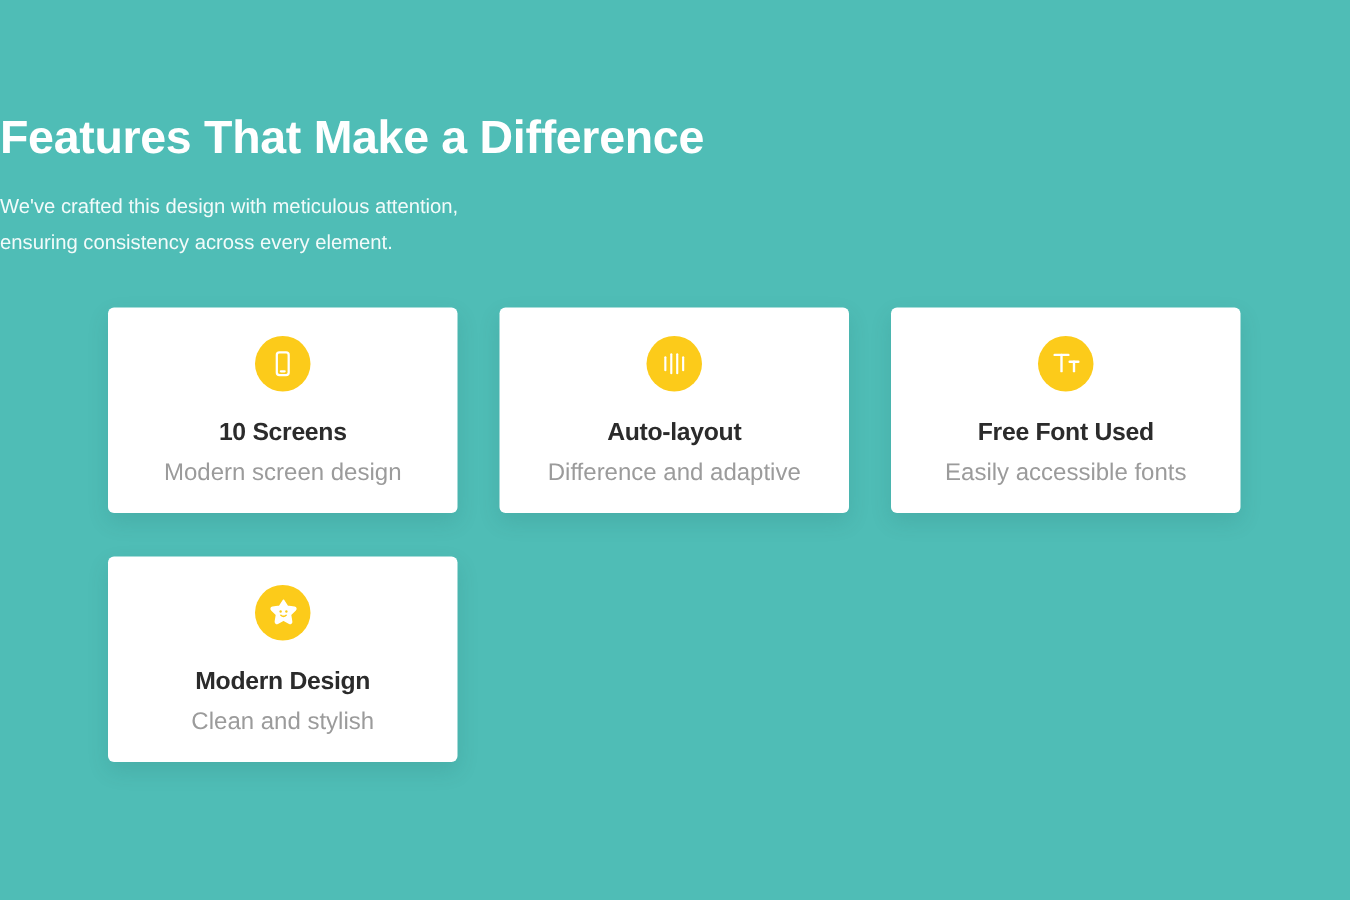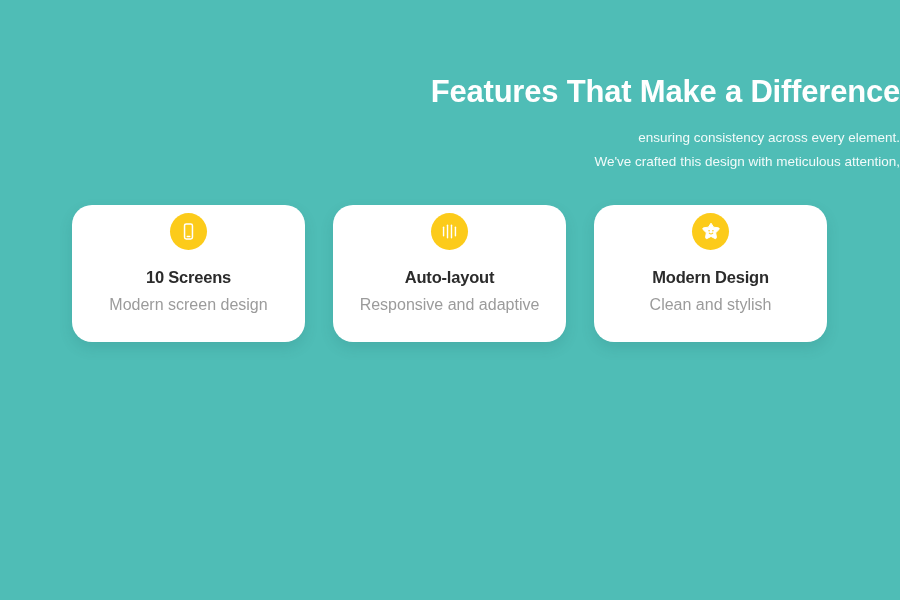--- a/index.html
+++ b/index.html
@@ -13,21 +13,21 @@
   }
   .page {
     width:900px; height:600px;
     position:relative;
     display:flex;
     flex-direction:column;
     align-items:center;
   }
 
   
-  .header { width:100%; text-align:right; padding-top:76px; }
+  .header { width:100%; text-align:left; padding-top:76px; }
   .headline {
     font-size:31px;
     font-weight:bold;
     color:#ffffff;
     letter-spacing:-0.2px;
     line-height:1.05;
   }
   .subhead {
     margin-top:17px;
     font-size:13.5px;
@@ -42,26 +42,26 @@
     margin-top:31px;
     width:756px;
     display:grid;
     grid-template-columns:repeat(3, 233px);
     grid-template-rows:repeat(2, 137px);
     column-gap:28px;
     row-gap:29px;
   }
   .card {
     background:#ffffff;
-    border-radius:20px;
+    border-radius:4px;
     box-shadow:0 6px 14px rgba(20,80,78,0.13);
     display:flex;
     flex-direction:column;
     align-items:center;
-    padding-top:8px;
+    padding-top:19px;
   }
   .icon-circle {
     width:37px; height:37px;
     border-radius:50%;
     background:#fccb1a;
     display:flex;
     align-items:center;
     justify-content:center;
     flex:0 0 auto;
   }
@@ -82,22 +82,22 @@
   }
 </style>
 </head>
 <body>
 
 <div class="page">
 
   <div class="header">
     <h1 class="headline">Features That Make a Difference</h1>
     <p class="subhead">
+      <span class="subhead-line">We've crafted this design with meticulous attention,</span>
       <span class="subhead-line">ensuring consistency across every element.</span>
-      <span class="subhead-line">We've crafted this design with meticulous attention,</span>
     </p>
   </div>
 
   <div class="grid">
 
     <div class="card">
       <div class="icon-circle">
         <svg width="19" height="19" viewBox="0 0 24 24" fill="none" stroke="#ffffff" stroke-width="1.9" stroke-linecap="round" stroke-linejoin="round">
           <rect x="7" y="2.5" width="10" height="19" rx="2.2"></rect>
           <line x1="10.4" y1="18.4" x2="13.6" y2="18.4"></line>
@@ -111,24 +111,36 @@
     <div class="card">
       <div class="icon-circle">
         <svg width="19" height="19" viewBox="0 0 24 24" fill="none" stroke="#ffffff" stroke-width="1.8" stroke-linecap="round">
           <line x1="4.5" y1="6.5" x2="4.5" y2="17.5"></line>
           <line x1="9.5" y1="4" x2="9.5" y2="20"></line>
           <line x1="14.5" y1="4" x2="14.5" y2="20"></line>
           <line x1="19.5" y1="6.5" x2="19.5" y2="17.5"></line>
         </svg>
       </div>
       <div class="card-title">Auto-layout</div>
-      <div class="card-desc">Responsive and adaptive</div>
+      <div class="card-desc">Difference and adaptive</div>
     </div>
 
 
+    <div class="card">
+      <div class="icon-circle">
+        <svg width="20" height="20" viewBox="0 0 24 24" fill="none" stroke="#ffffff" stroke-width="1.9" stroke-linecap="round">
+          <line x1="2.5" y1="5.5" x2="13.5" y2="5.5"></line>
+          <line x1="8" y1="5.5" x2="8" y2="18.5"></line>
+          <line x1="14.5" y1="11" x2="21.5" y2="11"></line>
+          <line x1="18" y1="11" x2="18" y2="18.5"></line>
+        </svg>
+      </div>
+      <div class="card-title">Free Font Used</div>
+      <div class="card-desc">Easily accessible fonts</div>
+    </div>
 
     <div class="card">
       <div class="icon-circle">
         <svg width="20" height="20" viewBox="0 0 24 24">
           <path d="M12 2.6 L15.1 7.4 L20.8 8.2 C21.9 8.4 22.3 9.5 21.5 10.3 L17.6 14.1
                    L18.5 19.6 C18.7 20.7 17.7 21.5 16.7 21 L12 18.5 L7.3 21
                    C6.3 21.5 5.3 20.7 5.5 19.6 L6.4 14.1 L2.5 10.3
                    C1.7 9.5 2.1 8.4 3.2 8.2 L8.9 7.4 Z" fill="#ffffff" stroke="#ffffff" stroke-width="1.2" stroke-linejoin="round"></path>
           <circle cx="9.7" cy="11.6" r="0.95" fill="#fccb1a"></circle>
           <circle cx="14.3" cy="11.6" r="0.95" fill="#fccb1a"></circle>

